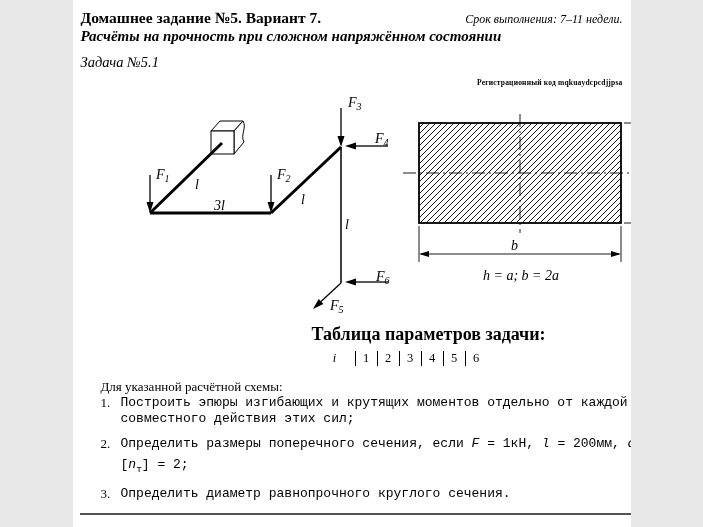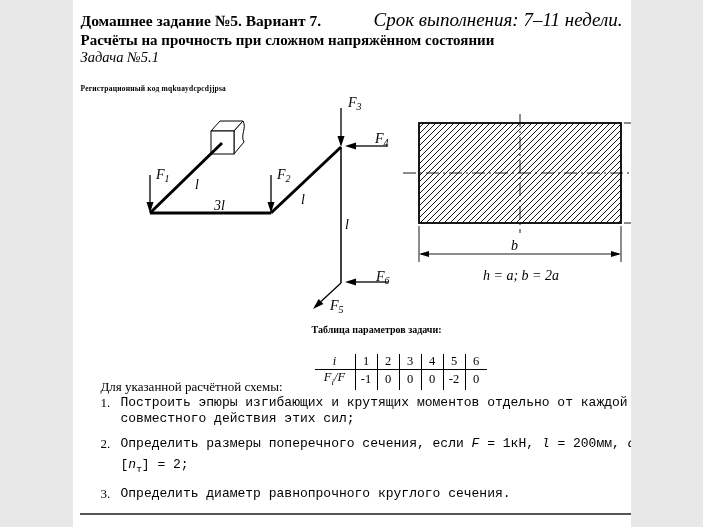--- a/index.html
+++ b/index.html
@@ -9,32 +9,32 @@
     background:#ffffff;
     font-family:"Liberation Serif","DejaVu Serif",serif;
     color:#000;
     overflow:hidden;
     margin:0 auto;
   }
   
   .hdr{position:absolute;left:8px;right:8px;top:9px;}
   .hdr-row1{display:flex;justify-content:space-between;align-items:baseline;}
   .h-title{font-weight:bold;font-size:15.5px;}
-  .h-deadline{font-style:italic;font-size:19px;}
-  .h-subtitle{font-weight:bold;font-size:15px;margin-top:1px;}
-  .hdr-row3{display:flex;justify-content:space-between;align-items:baseline;margin-top:0;flex-direction:column;}
+  .h-deadline{font-style:italic;font-size:12px;}
+  .h-subtitle{font-weight:bold;font-style:italic;font-size:15px;margin-top:1px;}
+  .hdr-row3{display:flex;justify-content:space-between;align-items:baseline;margin-top:9px;}
   .h-task{font-style:italic;font-size:14.5px;}
   .h-reg{font-weight:bold;font-size:7.5px;letter-spacing:0.2px;position:relative;top:18px;}
   
   .dsvg{position:absolute;left:0;top:85px;width:703px;height:235px;}
   .dsvg text{font-family:"Liberation Serif","DejaVu Serif",serif;font-style:italic;font-size:14px;fill:#000;}
   .svgsub{font-size:10px;}
   
   .ptwrap{position:absolute;left:239px;top:324px;}
-  .pt-title{font-weight:bold;font-size:10px;margin-bottom:19px;}
+  .pt-title{font-weight:bold;font-size:18px;margin-bottom:6px;}
   table.ptable{border-collapse:collapse;margin-left:3px;}
   .ptable td{
     border-left:1px solid #000;
     text-align:center;font-size:12.5px;
     height:15px;line-height:15px;padding:0 5px;min-width:11px;
   }
   .ptable td:first-child{border-left:none;min-width:30px;}
   .ptable tr.vals td{border-top:1.5px solid #000;}
   .it{font-style:italic;}
   .ptable sub{font-size:9px;}
@@ -163,29 +163,20 @@
       <tbody>
           <tr>
         <td class="it">i</td>
         <td>1</td>
         <td>2</td>
         <td>3</td>
         <td>4</td>
         <td>5</td>
         <td>6</td>
       </tr>
-      <tr class="vals">
-        <td class="it"><span>F</span><sub>i</sub><span>/F</span></td>
-        <td>-1</td>
-        <td>0</td>
-        <td>0</td>
-        <td>0</td>
-        <td>-2</td>
-        <td>0</td>
-      </tr>
     </tbody>
       </table>
   </div>
 
   <div class="tasks">
     <div class="t-intro">Для указанной расчётной схемы:</div>
 
     <div class="t-item">
       <span class="t-num">1.</span>
       <span class="t-body">Построить эпюры изгибающих и крутящих моментов отдельно от каждой силы и от совместного действия этих сил;</span>

